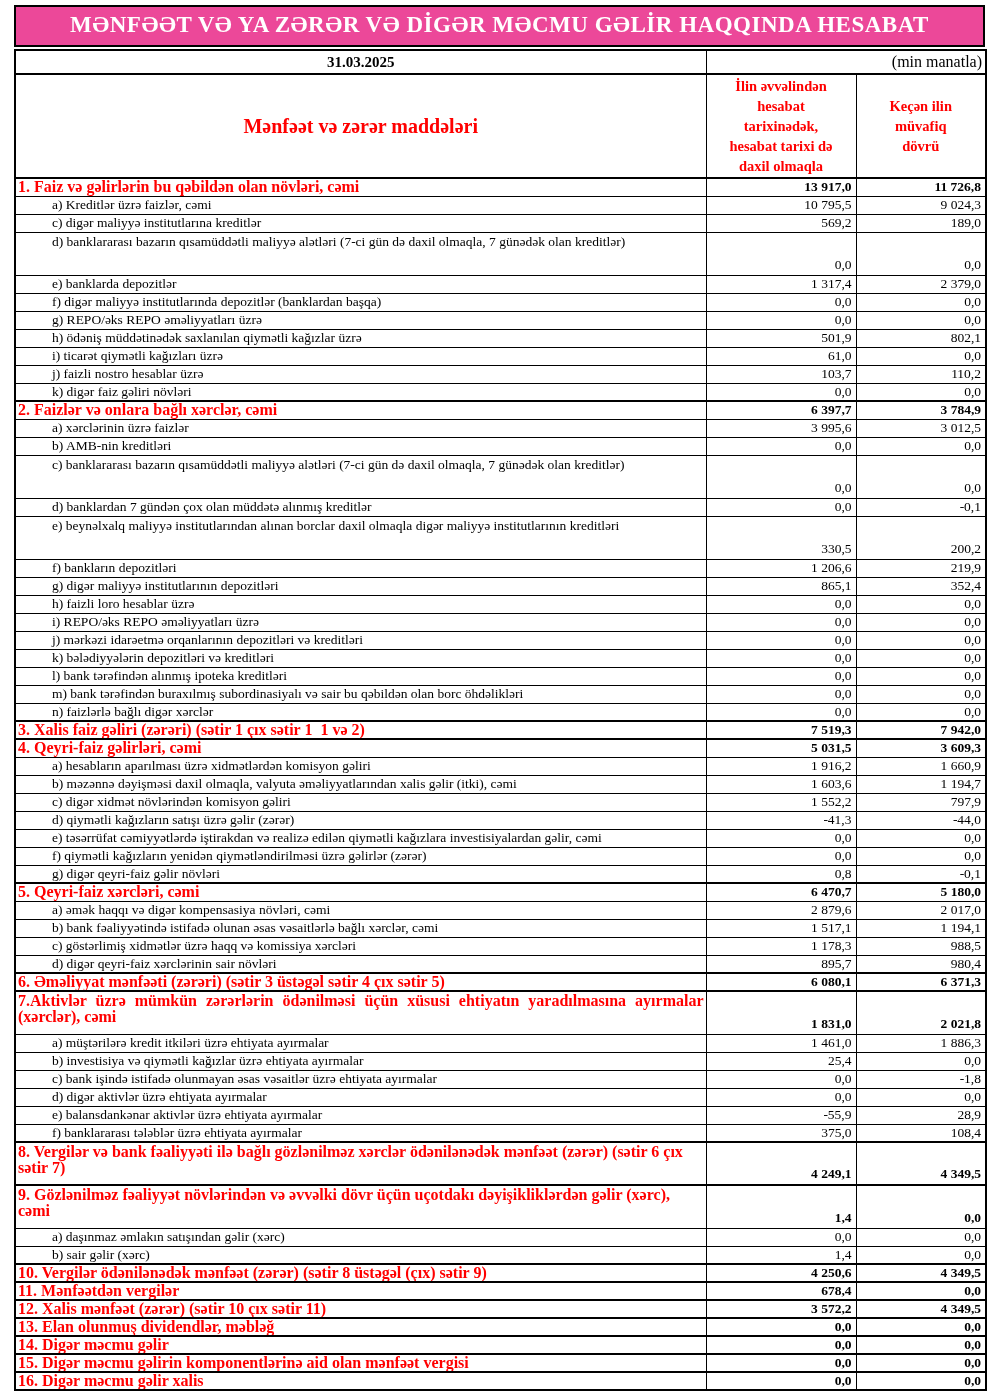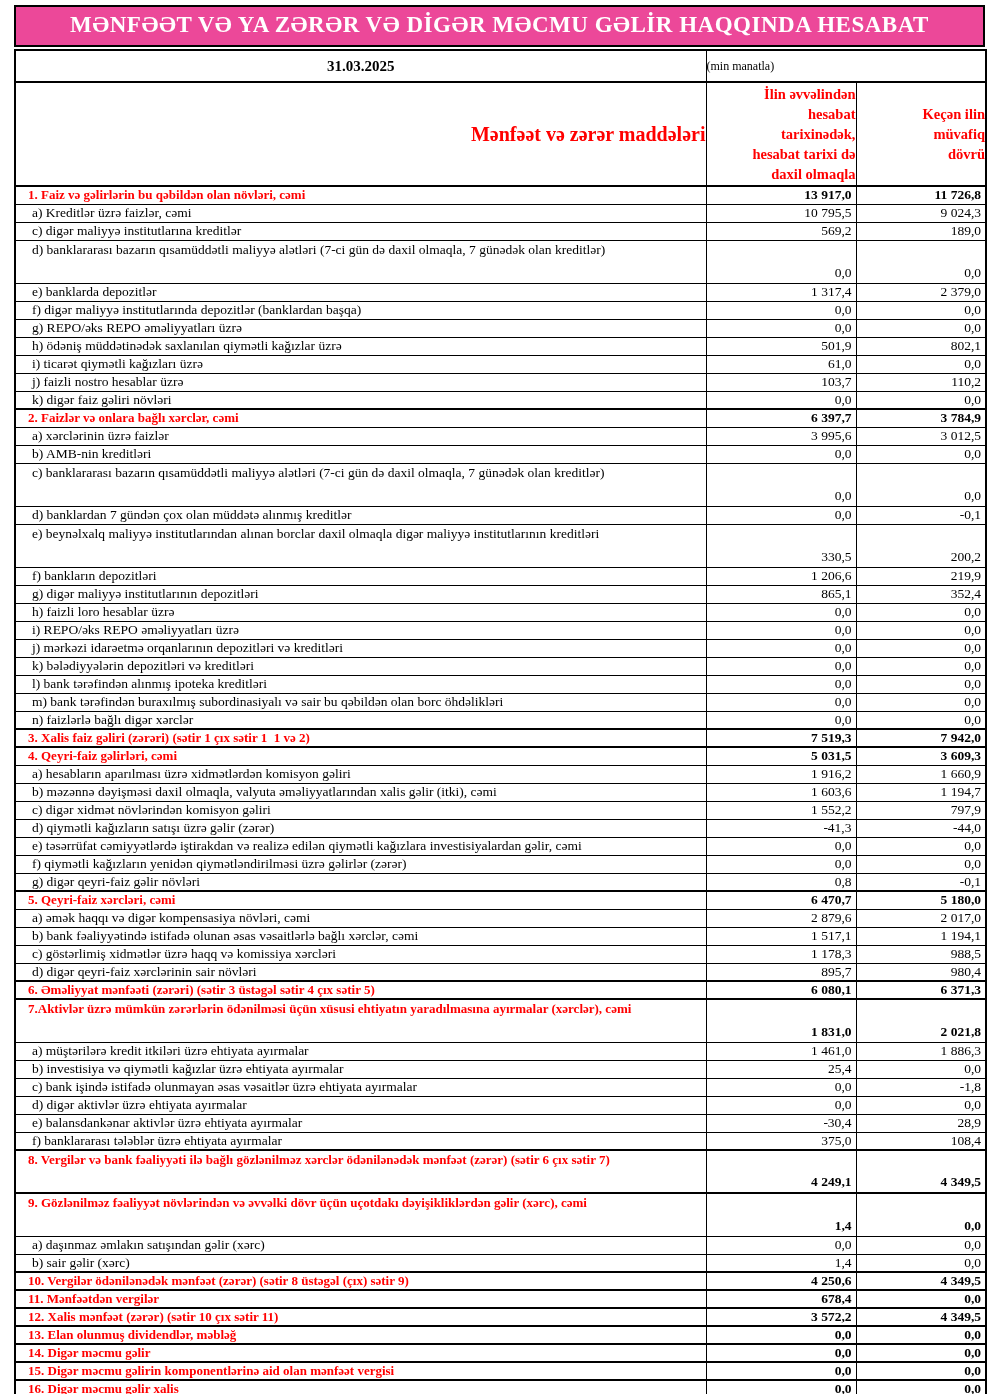--- a/index.html
+++ b/index.html
@@ -28,61 +28,62 @@
     border-collapse: collapse;
     table-layout: fixed;
     border: 2px solid #000;
   }
   col.c-label { width: 691px; }
   col.c-cur   { width: 150px; }
   col.c-prev  { width: 130px; }
 
   td, th { border: 1px solid #000; overflow: hidden; }
 
-  tr.date-row { height: 32px; }
+  tr.date-row { height: 24px; }
   td.date-cell {
     text-align: center;
     font-weight: bold;
     font-size: 15px;
     border-bottom: 2px solid #000;
   }
   td.unit-cell {
-    font-size: 12px;
+    text-align: right;
+    font-size: 16px;
     padding-right: 3px;
     border-bottom: 2px solid #000;
   }
 
   tr.colhead-row { height: 104px; }
   tr.colhead-row th {
     color: #FF0000;
     font-weight: bold;
-    text-align: right;
+    text-align: center;
     vertical-align: middle;
     white-space: pre-line;
     border-bottom: 2px solid #000;
   }
   th.items-head { font-size: 20px; }
   th.period-head { font-size: 14.5px; line-height: 20px; }
 
   tbody tr { height: 18px; }
   tbody tr.tall { height: 43px; }
 
   td.label {
     font-size: 13.5px;
     line-height: 16px;
     padding: 0 2px;
     vertical-align: middle;
     white-space: pre-wrap;
   }
-  tr.sub td.label { padding-left: 16px; }
+  tr.sub td.label { padding-left: 36px; }
   tr.section td.label {
     color: #FF0000;
     font-weight: bold;
-    font-size: 13px;
-    padding-left: 12px;
+    font-size: 16px;
+    padding-left: 2px;
   }
   tr.section td { border-top: 2px solid #000; }
   tbody tr:last-child td { border-bottom: 2px solid #000; }
 
   td.num {
     font-size: 13.5px;
     text-align: right;
     padding: 0 4px 0 2px;
     vertical-align: middle;
   }
@@ -348,21 +349,21 @@
           <td class="num">0,0</td>
           <td class="num">-1,8</td>
         </tr>
         <tr class="sub">
           <td class="label">d) digər aktivlər üzrə ehtiyata ayırmalar</td>
           <td class="num">0,0</td>
           <td class="num">0,0</td>
         </tr>
         <tr class="sub">
           <td class="label">e) balansdankənar aktivlər üzrə ehtiyata ayırmalar</td>
-          <td class="num">-30,4</td>
+          <td class="num">-55,9</td>
           <td class="num">28,9</td>
         </tr>
         <tr class="sub">
           <td class="label">f) banklararası tələblər üzrə ehtiyata ayırmalar</td>
           <td class="num">375,0</td>
           <td class="num">108,4</td>
         </tr>
         <tr class="section tall">
           <td class="label">8. Vergilər və bank fəaliyyəti ilə bağlı gözlənilməz xərclər ödənilənədək mənfəət (zərər) (sətir 6 çıx sətir 7)</td>
           <td class="num">4 249,1</td>

